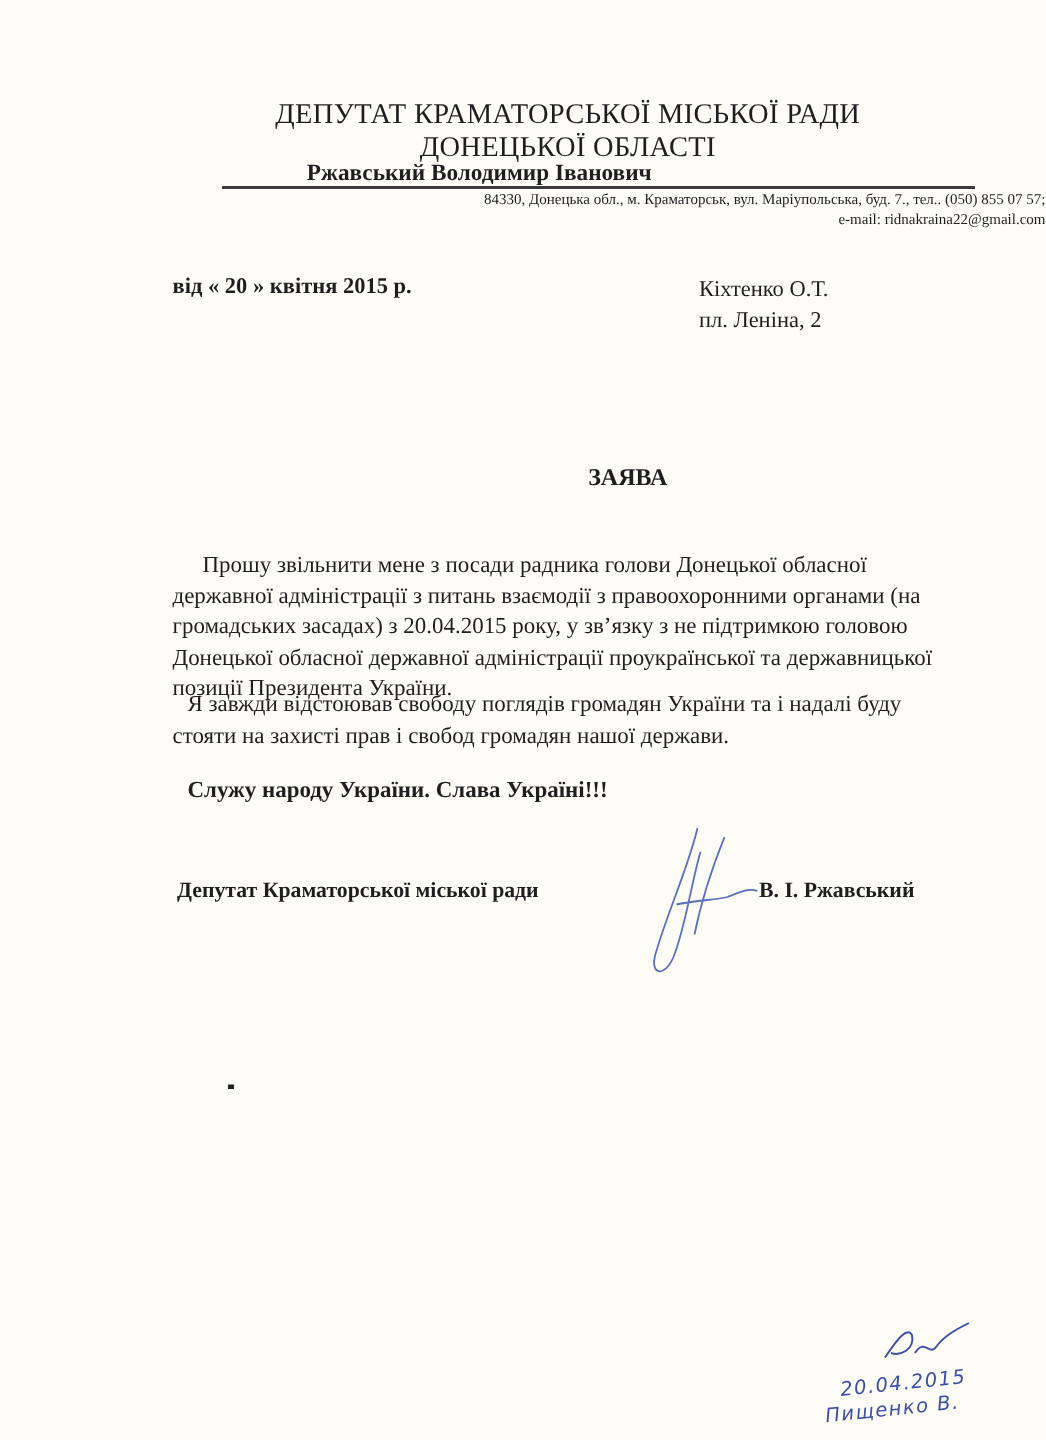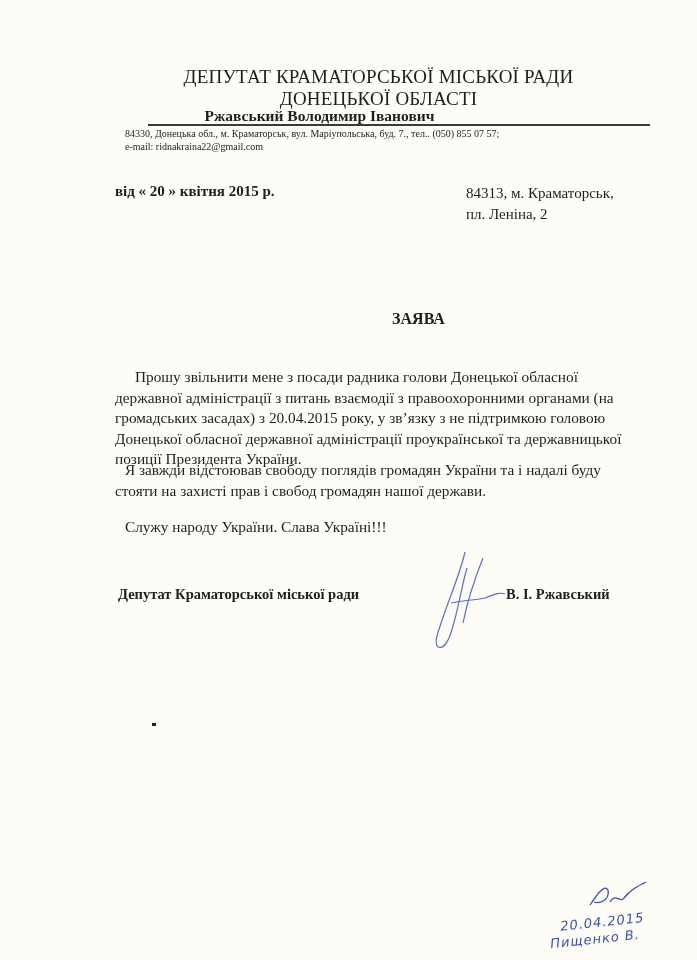--- a/index.html
+++ b/index.html
@@ -18,30 +18,30 @@
   }
   .letterhead-name {
     left: 0; width: 579px; top: 107px; text-align: center;
     font-weight: bold; font-size: 15.5px; padding-left: 60px; box-sizing: border-box;
   }
   .header-rule {
     left: 148px; top: 124px; width: 502px; height: 0;
     border-top: 2px solid #3a3a3a;
   }
   .address {
-    left: 0; width: 697px; top: 127px; text-align: left;
+    left: 0; width: 697px; top: 127px; text-align: right;
     font-size: 10px; line-height: 13px; padding-left: 125px; box-sizing: border-box;
   }
   .date { left: 115px; top: 183px; font-size: 15px; font-weight: bold; }
   .recipient { left: 466px; top: 183px; font-size: 15px; line-height: 20.5px; }
   .title { left: 0; width: 697px; top: 310px; text-align: center; font-weight: bold; font-size: 16px; padding-left: 60px; box-sizing: border-box; margin-left: 40px; }
   .para { left: 115px; width: 525px; font-size: 15.3px; line-height: 20.5px; }
   .p1 { top: 367px; text-indent: 20px; }
   .p2 { top: 460px; text-indent: 10px; }
-  .p3 { top: 517px; text-indent: 10px; }
+  .p3 { top: 517px; text-indent: 10px; font-weight: bold; }
   .sign-label { left: 118px; top: 586px; font-weight: bold; font-size: 14.5px; }
   .sign-name { left: 506px; top: 586px; font-weight: bold; font-size: 14.5px; }
   .signature { left: 425px; top: 548px; }
   .hand { left: 560px; top: 880px; }
   .dot { left: 152px; top: 723px; width: 4px; height: 3px; background: #222; }
   .hand-text {
     font-family: "DejaVu Sans", sans-serif; font-style: italic; color: #3b4fa8;
     font-size: 13px; transform: rotate(-6deg); letter-spacing: 1px;
   }
 </style>
@@ -55,21 +55,21 @@
 <div class="abs letterhead-name">Ржавський Володимир Іванович</div>
 <div class="abs header-rule"></div>
 <div class="abs address">
   <div>84330,  Донецька обл., м. Краматорськ, вул. Маріупольська, буд. 7., тел.. (050) 855 07 57;</div>
   <div>e-mail: ridnakraina22@gmail.com</div>
 </div>
 
 <div class="abs date">від  « 20 »  квітня  2015 р.</div>
 
 <div class="abs recipient">
-  <div>84313, м. Краматорськ,</div>
+  <div>Кіхтенко О.Т.</div>
   <div>пл. Леніна, 2</div>
 </div>
 
 <div class="abs title">ЗАЯВА</div>
 
 <div class="abs para p1">Прошу звільнити мене з посади радника голови Донецької обласної державної адміністрації з питань взаємодії з правоохоронними органами (на громадських засадах) з 20.04.2015 року, у зв’язку з не підтримкою головою Донецької обласної державної адміністрації проукраїнської та державницької позиції Президента України.</div>
 <div class="abs para p2">Я завжди відстоював свободу поглядів громадян України та і надалі буду стояти на захисті прав і свобод громадян нашої держави.</div>
 <div class="abs para p3">Служу народу України. Слава Україні!!!</div>
 
 <div class="abs sign-label">Депутат Краматорської міської ради</div>

